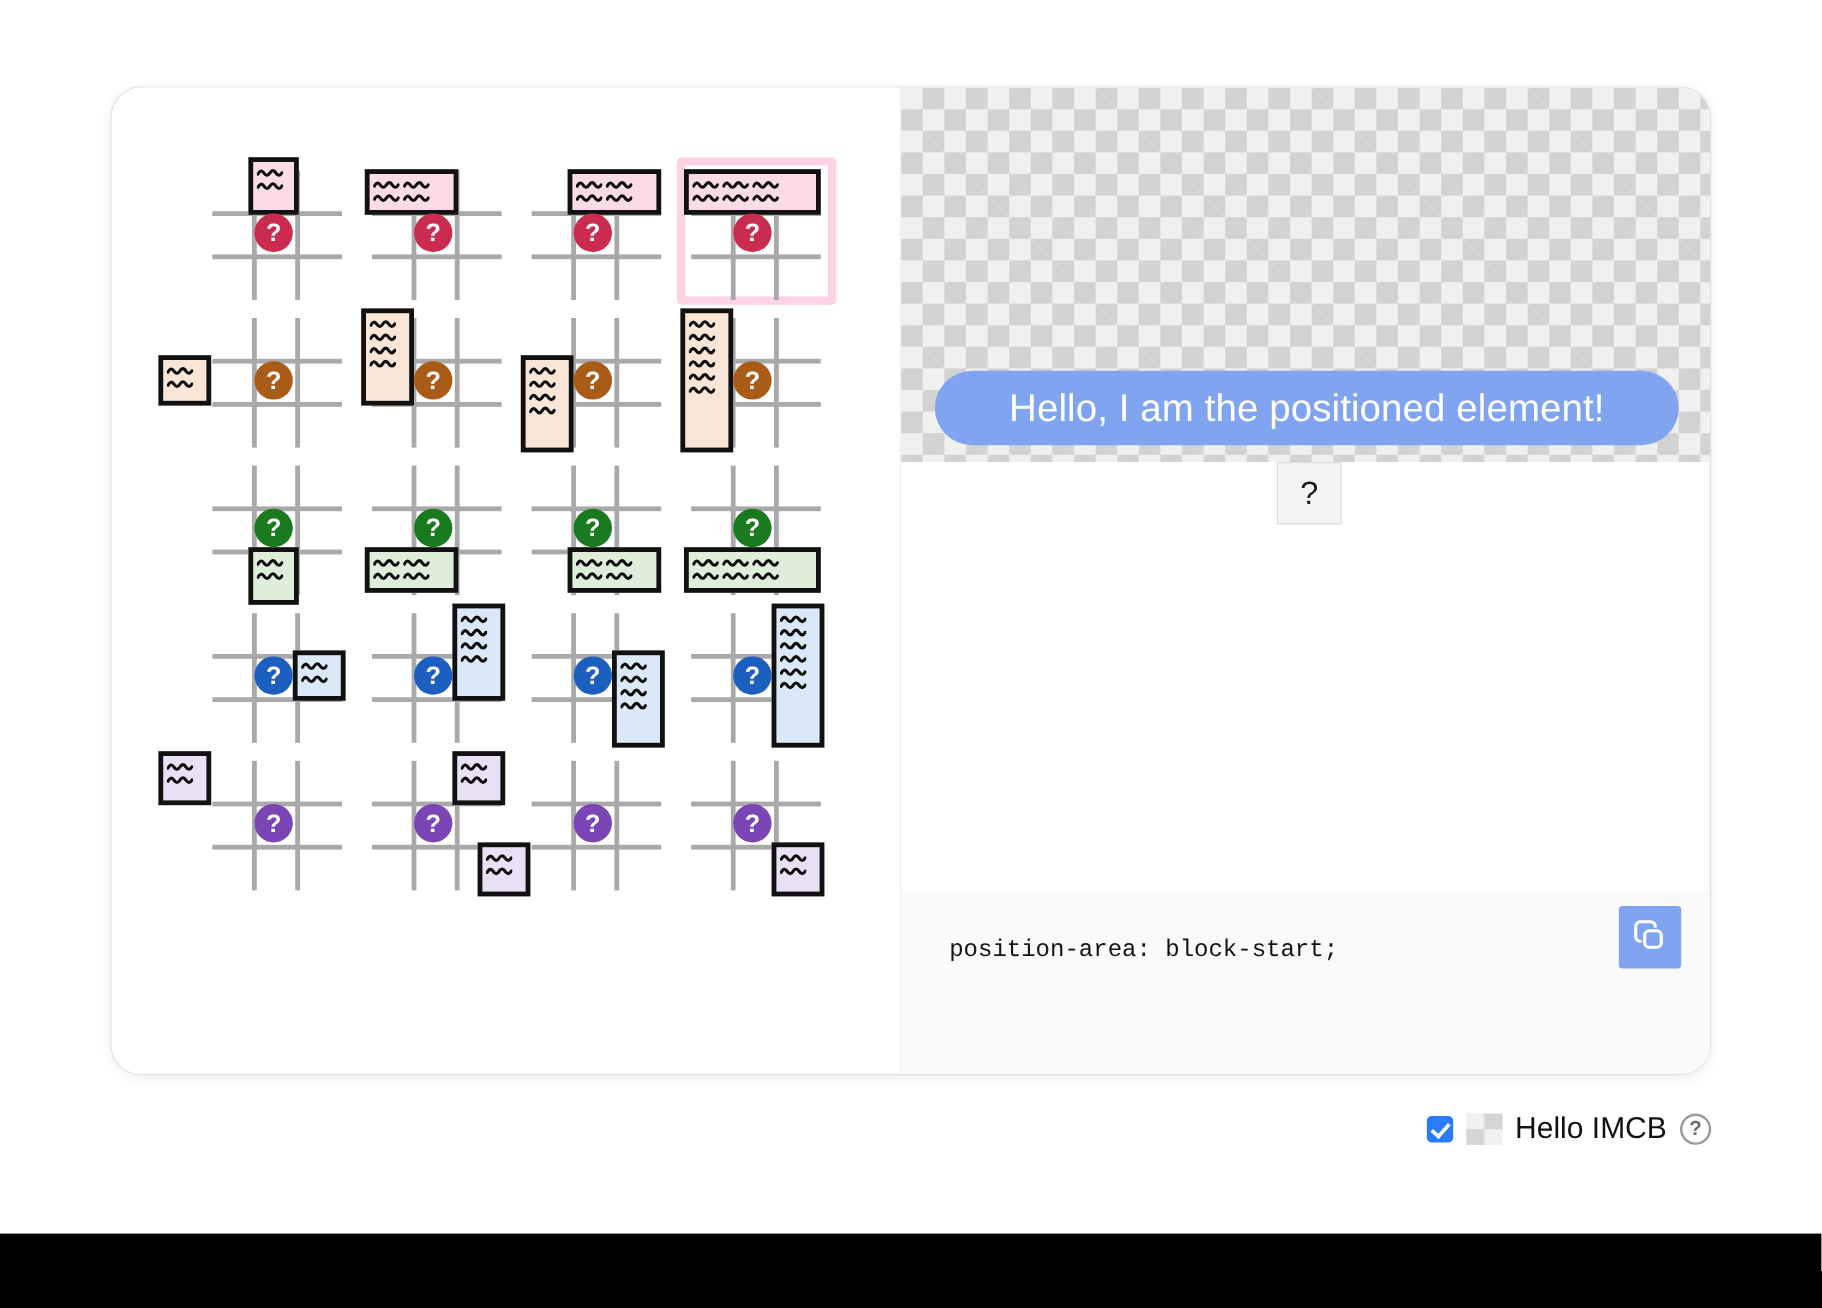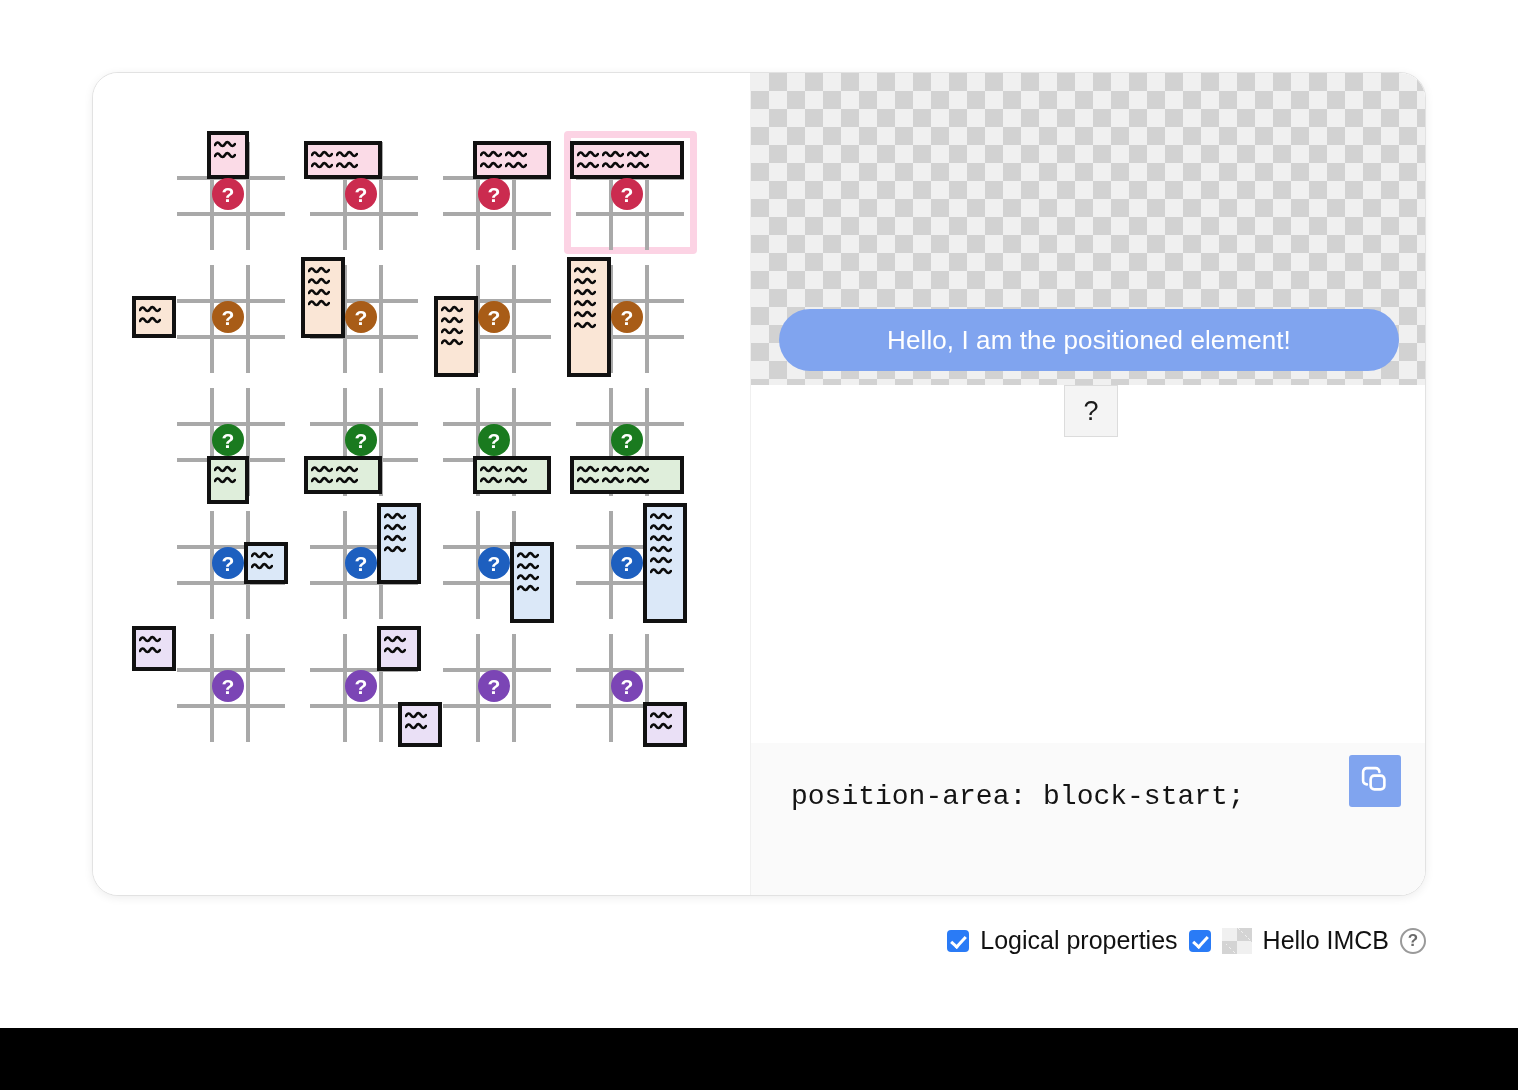--- a/index.html
+++ b/index.html
@@ -121,21 +121,21 @@
     background-position: 0 0, 18px 18px;
   }
   .tooltip-bubble {
     position: absolute;
     left: 28px; top: 236px;
     width: 620px; height: 62px;
     background: #80a4ef;
     border-radius: 31px;
     display: flex; align-items: center; justify-content: center;
     color: #ffffff;
-    font-size: 26px;
+    font-size: 32px;
     letter-spacing: 0.1px;
     white-space: nowrap;
   }
   .anchor-chip {
     position: absolute;
     left: 313px; top: 312px;
     width: 54px; height: 52px;
     background: #f4f4f4;
     border: 1px solid #dcdcdc;
     display: flex; align-items: center; justify-content: center;
@@ -146,21 +146,21 @@
   .code-panel {
     position: absolute;
     left: 0; bottom: 0;
     width: 100%; height: 152px;
     background: #fafafa;
   }
   .code-text {
     position: absolute;
     left: 40px; top: 38px;
     font-family: "Liberation Mono", "DejaVu Sans Mono", monospace;
-    font-size: 28px;
+    font-size: 20px;
     color: #141414;
     white-space: nowrap;
   }
   .copy-btn {
     position: absolute;
     right: 24px; top: 12px;
     width: 52px; height: 52px;
     background: #80a4ef;
     border: none;
     border-radius: 3px;
@@ -953,24 +953,20 @@
           </span>
         </button>
       </div>
 
     </div>
   </div>
 
   <div class="controls">
     <div class="ctl-group">
       <span class="cbx"></span>
-      <span class="lbl">Logical properties</span>
-    </div>
-    <div class="ctl-group">
-      <span class="cbx"></span>
       <span class="swatch"></span>
       <span class="lbl">Hello IMCB</span>
     </div>
     <span class="help-icon">?</span>
   </div>
 
   <div class="page-footer-bar"></div>
 </div>
 
 </body></html>

